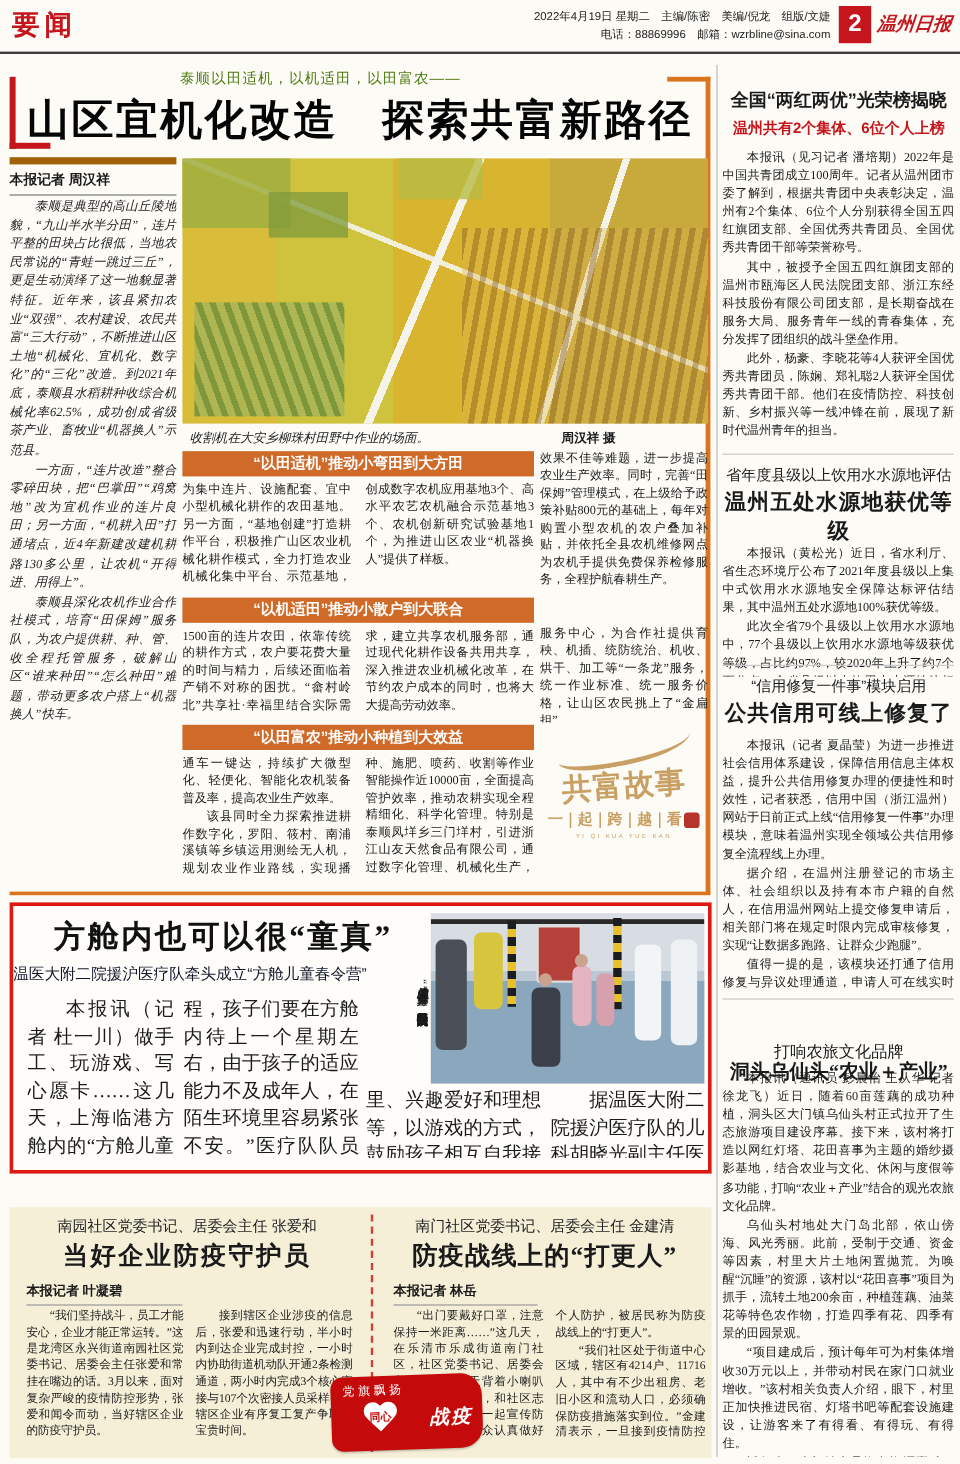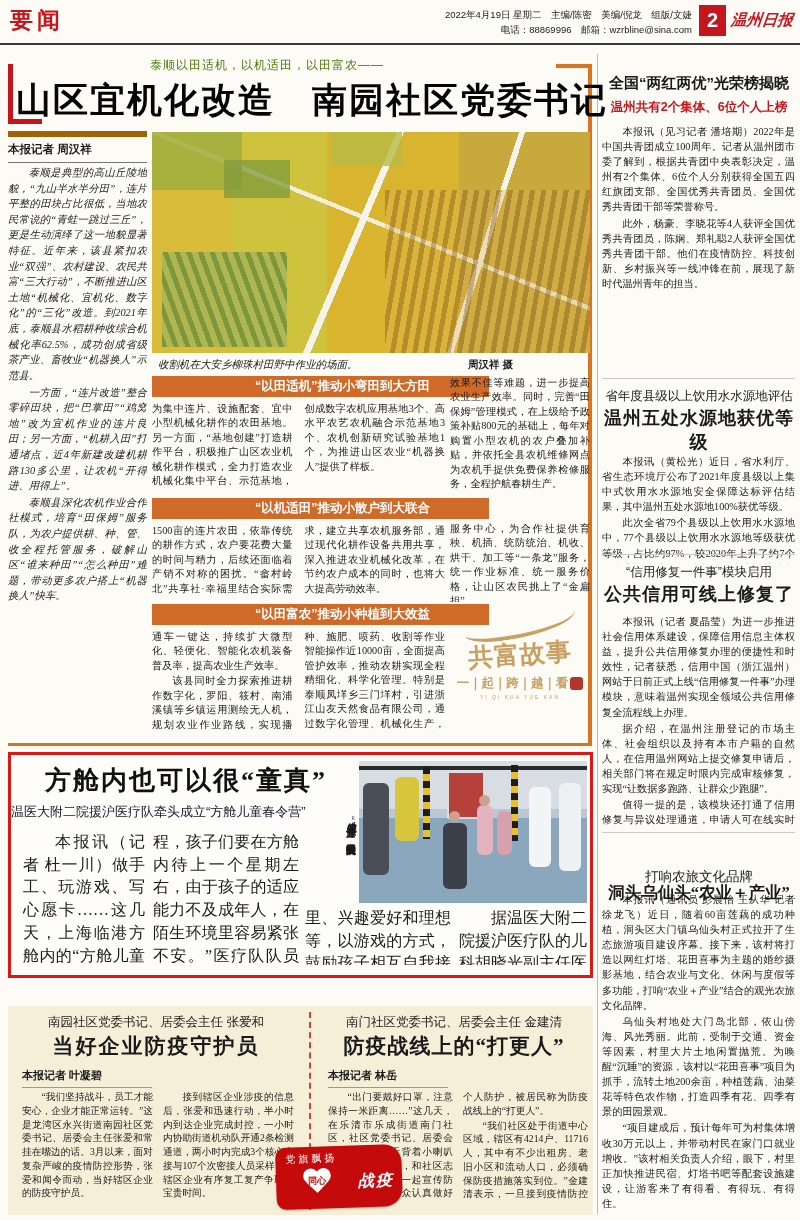--- a/index.html
+++ b/index.html
@@ -47,21 +47,21 @@
        linear-gradient(90deg,#d9bd3a 0 18%,#cfc23c 18% 40%,#d9b42f 40% 70%,#c8a93c 70% 100%);}
   .pm{position:absolute;}
   .pm-g1{left:0;top:0;width:90px;height:58px;background:#9fae3f;opacity:.85;}
   .pm-g2{left:72px;top:28px;width:66px;height:38px;background:#7e9a3b;opacity:.75;}
   .pm-g3{left:10px;top:120px;width:125px;height:95px;background:repeating-linear-gradient(70deg,#6f8f3a 0 5px,#a7b557 5px 11px);opacity:.85;}
   .pm-br{right:0;top:58px;width:205px;height:163px;background:repeating-linear-gradient(100deg,rgba(150,110,40,.55) 0 5px,rgba(220,180,80,.35) 5px 11px);}
   .pm-g4{left:180px;top:0;width:70px;height:34px;background:#b7bb45;opacity:.8;}
   .photo-caption{left:158px;top:358px;width:300px;font-size:10.5px;font-style:italic;}
   .photo-credit{left:468px;top:358px;font-size:10.5px;font-weight:bold;}
   .banner{left:152px;width:293px;height:21px;line-height:21px;background:#cf6a29;color:#fff;
-          text-align:center;font-size:12.5px;font-weight:bold;padding-left:44px;}
+          text-align:center;font-size:12.5px;font-weight:bold;}
   .banner1{top:376px;} .banner2{top:498px;} .banner3{top:604px;}
   .block{left:152px;width:293px;column-count:2;column-gap:12px;font-size:10.2px;line-height:1.42;}
   .block1{top:402px;height:90px;} .block2{top:524px;height:74px;} .block3{top:630px;height:111px;}
   .colc{left:450px;width:140px;font-size:10.2px;line-height:1.42;}
   .colc1{top:376px;height:142px;} .colc2{top:522px;height:80px;}
   .col-logo{left:450px;top:606px;width:140px;height:136px;text-align:center;}
   .logo-swoosh{width:112px;height:26px;margin:2px auto 0;border-bottom:4px solid #c9a063;
                border-radius:0 0 80% 45%;transform:rotate(-9deg);}
   .logo-title{font-size:25px;font-weight:bold;color:#c9a063;letter-spacing:1px;
               font-family:"Liberation Serif","DejaVu Serif",serif;transform:rotate(-4deg);}
@@ -154,21 +154,21 @@
   <div class="abs h-rule"></div>
 
   <div class="abs deco-red-v"></div>
   <div class="abs deco-red-h"></div>
   <div class="abs deco-orange-ht"></div>
   <div class="abs deco-orange-v"></div>
   <div class="abs deco-orange-hb"></div>
   <div class="abs side-divider"></div>
 
   <div class="abs kicker">泰顺以田适机，以机适田，以田富农——</div>
-  <div class="abs headline">山区宜机化改造　南园社区党委书记</div>
+  <div class="abs headline">山区宜机化改造　探索共富新路径</div>
   <div class="abs byline-box">本报记者 周汉祥</div>
   <div class="abs left-body serif jt clip body-text">
       <p>泰顺是典型的高山丘陵地貌，“九山半水半分田”，连片平整的田块占比很低，当地农民常说的“青蛙一跳过三丘”，更是生动演绎了这一地貌显著特征。近年来，该县紧扣农业“双强”、农村建设、农民共富“三大行动”，不断推进山区土地“机械化、宜机化、数字化”的“三化”改造。到2021年底，泰顺县水稻耕种收综合机械化率62.5%，成功创成省级茶产业、畜牧业“机器换人”示范县。</p>
       <p>一方面，“连片改造”整合零碎田块，把“巴掌田”“鸡窝地”改为宜机作业的连片良田；另一方面，“机耕入田”打通堵点，近4年新建改建机耕路130多公里，让农机“开得进、用得上”。</p>
       <p>泰顺县深化农机作业合作社模式，培育“田保姆”服务队，为农户提供耕、种、管、收全程托管服务，破解山区“谁来种田”“怎么种田”难题，带动更多农户搭上“机器换人”快车。</p>
     </div>
 
   <div class="abs photo-main">
     <div class="pm pm-g1"></div>
     <div class="pm pm-g2"></div>
@@ -263,20 +263,21 @@
     <span class="badge-heart">
         <span class="badge-heart-text">同心</span>
       </span>
     <span class="badge-tail">战疫</span>
   </div>
 
   <div class="abs r1-h">全国“两红两优”光荣榜揭晓</div>
   <div class="abs r1-s">温州共有2个集体、6位个人上榜</div>
   <div class="abs sb-body r1-b jt clip body-text">
       <p>本报讯（见习记者 潘培期）2022年是中国共青团成立100周年。记者从温州团市委了解到，根据共青团中央表彰决定，温州有2个集体、6位个人分别获得全国五四红旗团支部、全国优秀共青团员、全国优秀共青团干部等荣誉称号。</p>
+      <p>其中，被授予全国五四红旗团支部的温州市瓯海区人民法院团支部、浙江东经科技股份有限公司团支部，是长期奋战在服务大局、服务青年一线的青春集体，充分发挥了团组织的战斗堡垒作用。</p>
       <p>此外，杨豪、李晓花等4人获评全国优秀共青团员，陈娴、郑礼聪2人获评全国优秀共青团干部。他们在疫情防控、科技创新、乡村振兴等一线冲锋在前，展现了新时代温州青年的担当。</p>
     </div>
   <div class="abs srule hr1"></div>
 
   <div class="abs r2-k">省年度县级以上饮用水水源地评估</div>
   <div class="abs r2-h serif">温州五处水源地获优等级</div>
   <div class="abs sb-body r2-b jt clip body-text">
       <p>本报讯（黄松光）近日，省水利厅、省生态环境厅公布了2021年度县级以上集中式饮用水水源地安全保障达标评估结果，其中温州五处水源地100%获优等级。</p>
       <p>此次全省79个县级以上饮用水水源地中，77个县级以上饮用水水源地等级获优等级，占比约97%，较2020年上升了约7个百分点。全省县级以上饮用水水源地达标率保持100%。</p>
     </div>

